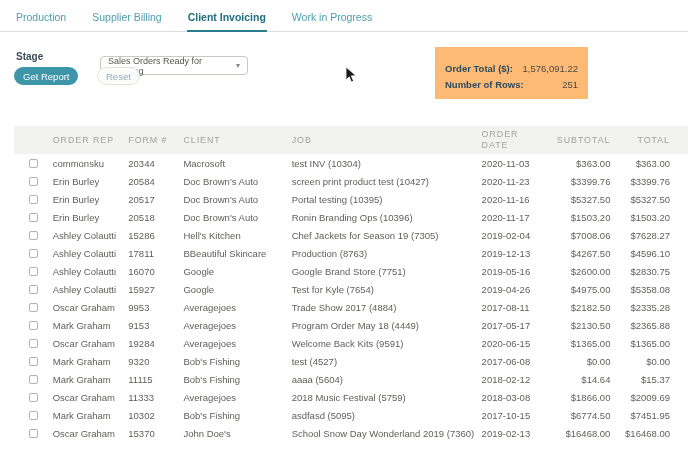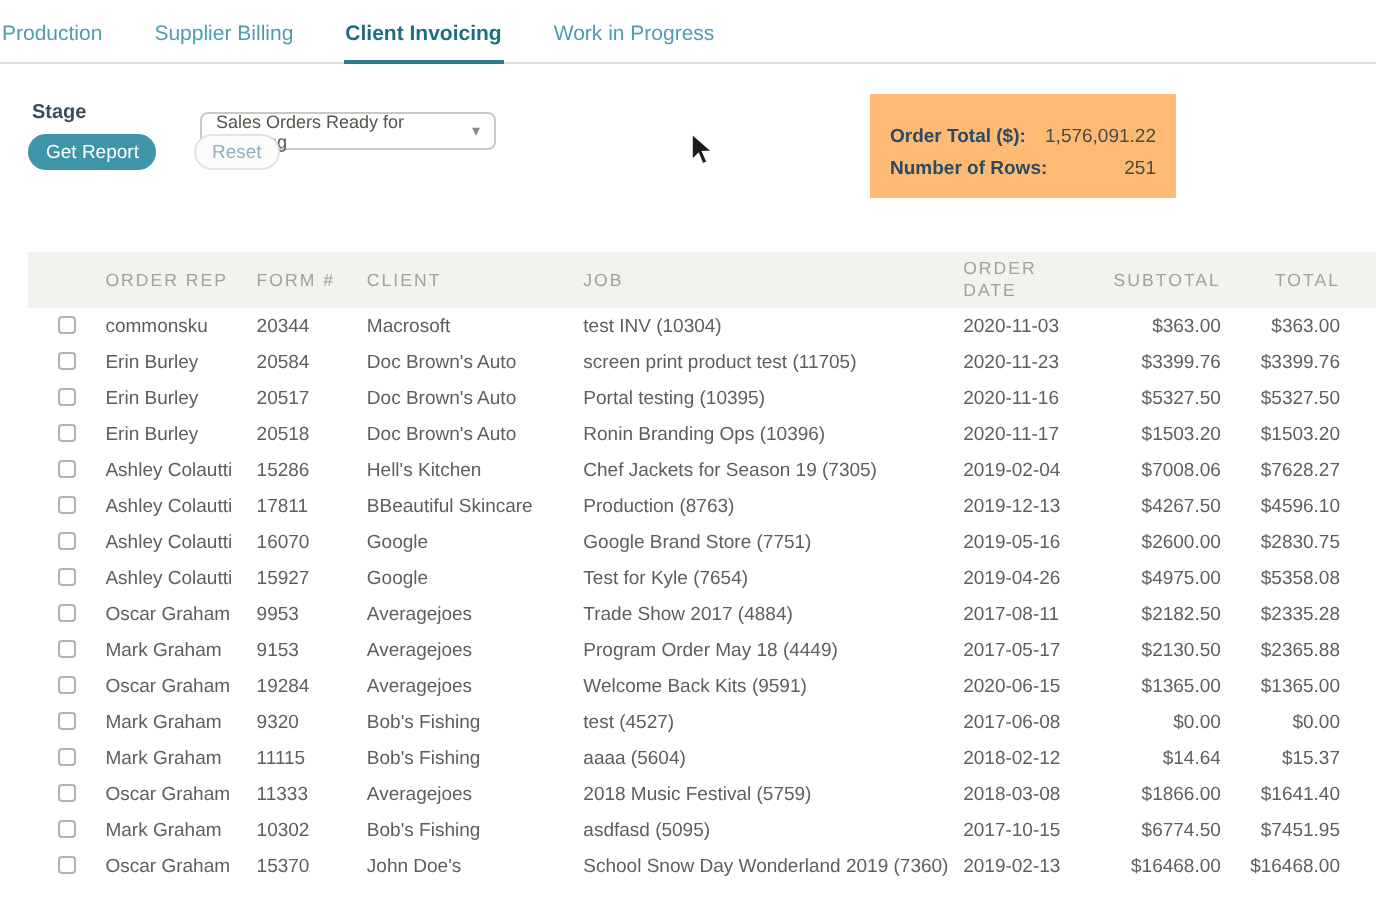--- a/index.html
+++ b/index.html
@@ -8,20 +8,21 @@
     font-family: "Liberation Sans", sans-serif;
     background: #ffffff;
     position: relative;
     overflow: hidden;
     color: #5e5e5b;
   }
 
   
   .tabbar {
     position: absolute; top: 8px; left: 0; right: 0;
+    padding-left: 15px;
     border-bottom: 1px solid #dcdcd9;
     display: flex; gap: 24px;
   }
   .tab {
     font-size: 10.5px; color: #4f9dae;
     padding: 3px 1px 7px 1px; cursor: pointer; white-space: nowrap;
   }
   .tab.active {
     color: #1e6e80; font-weight: bold;
     border-bottom: 2px solid #2b7d8e; margin-bottom: -1px;
@@ -149,21 +150,21 @@
     <td>test INV (10304)</td>
     <td>2020-11-03</td>
     <td class="col-right">$363.00</td>
     <td class="col-right" style="padding-right:18px">$363.00</td>
   </tr>
       <tr>
     <td><span class="checkbox"></span></td>
     <td class="cell-link">Erin Burley</td>
     <td class="cell-link">20584</td>
     <td class="cell-link">Doc Brown's Auto</td>
-    <td>screen print product test (11705)</td>
+    <td>screen print product test (10427)</td>
     <td>2020-11-23</td>
     <td class="col-right">$3399.76</td>
     <td class="col-right" style="padding-right:18px">$3399.76</td>
   </tr>
       <tr>
     <td><span class="checkbox"></span></td>
     <td class="cell-link">Erin Burley</td>
     <td class="cell-link">20517</td>
     <td class="cell-link">Doc Brown's Auto</td>
     <td>Portal testing (10395)</td>
@@ -272,21 +273,21 @@
     <td class="col-right" style="padding-right:18px">$15.37</td>
   </tr>
       <tr>
     <td><span class="checkbox"></span></td>
     <td class="cell-link">Oscar Graham</td>
     <td class="cell-link">11333</td>
     <td class="cell-link">Averagejoes</td>
     <td>2018 Music Festival (5759)</td>
     <td>2018-03-08</td>
     <td class="col-right">$1866.00</td>
-    <td class="col-right" style="padding-right:18px">$1641.40</td>
+    <td class="col-right" style="padding-right:18px">$2009.69</td>
   </tr>
       <tr>
     <td><span class="checkbox"></span></td>
     <td class="cell-link">Mark Graham</td>
     <td class="cell-link">10302</td>
     <td class="cell-link">Bob's Fishing</td>
     <td>asdfasd (5095)</td>
     <td>2017-10-15</td>
     <td class="col-right">$6774.50</td>
     <td class="col-right" style="padding-right:18px">$7451.95</td>

